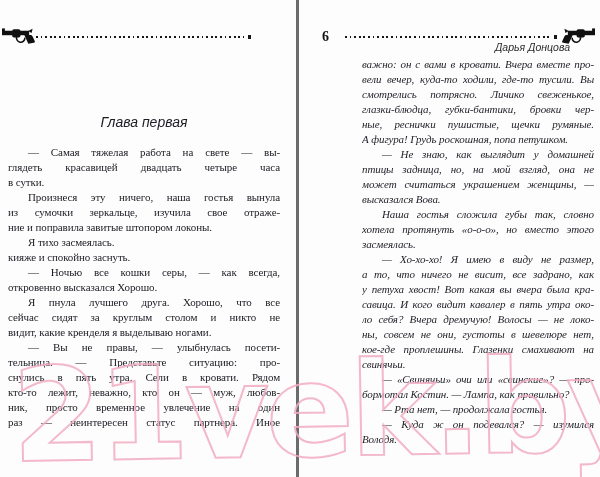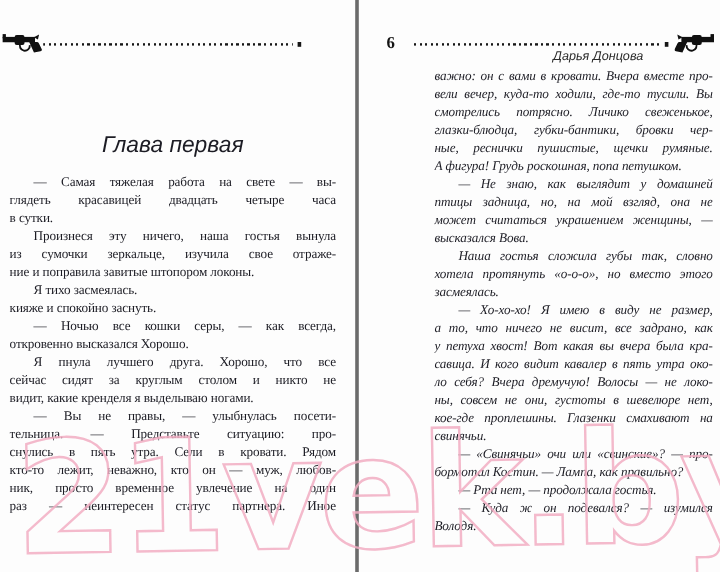--- a/index.html
+++ b/index.html
@@ -26,29 +26,29 @@
   .dots::after {
     content:''; position:absolute; right:-7px; top:-1px;
     width:3.5px; height:3.5px; background:#161616;
   }
   .page-number {
     position:absolute; left:322px; top:30px;
     font-family:"Liberation Serif", serif; font-weight:bold;
     font-size:14px; color:#141414; line-height:14px;
   }
   .author {
-    position:absolute; left:326px; top:41px; width:210px;
+    position:absolute; left:360px; top:41px; width:210px;
     text-align:right; font-family:"Liberation Sans", sans-serif;
     font-style:italic; font-size:10.5px; color:#2b2b2b; line-height:12px;
   }
   
   .chapter-title {
     position:absolute; left:8px; top:114px; width:272px; height:16px;
     text-align:center; font-family:"Liberation Sans", sans-serif;
-    font-style:italic; font-size:19px; color:#1c1c24; line-height:16px;
+    font-style:italic; font-size:14px; color:#1c1c24; line-height:16px;
   }
   
   .textcol { position:absolute; color:#1c1c24; font-size:11px; }
   .textcol-left  { left:8px;   top:145px; width:272px; }
   .textcol-right { left:362px; top:57px;  width:232px;font-style:italic; }
   .line {
     height:15px; line-height:15px; overflow:hidden;
     text-align:justify; text-align-last:justify;
     letter-spacing:-0.1px;
   }

